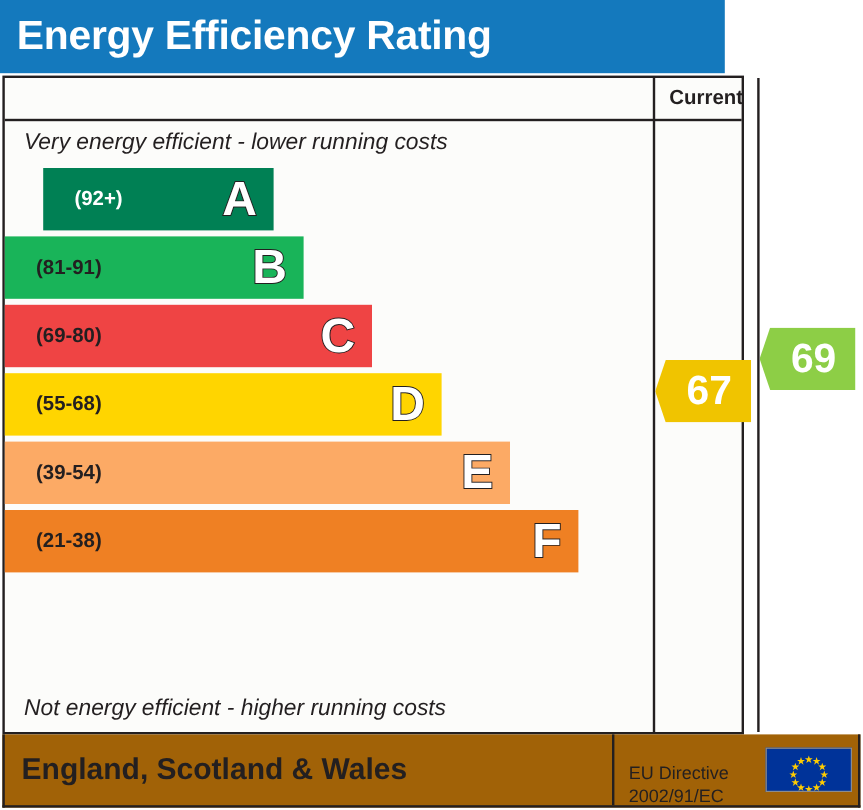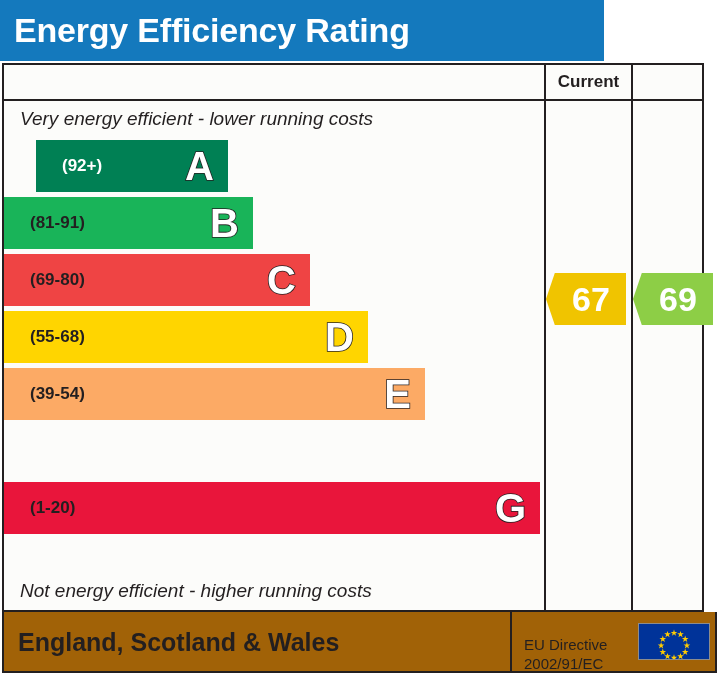--- a/index.html
+++ b/index.html
@@ -18,21 +18,21 @@
   }
   .titlebar .title{
     position:absolute;left:14px;top:5px;
     font-size:34px;font-weight:bold;color:#ffffff;
     letter-spacing:-0.2px;
     line-height:50px;
   }
   
   .frame{
     position:absolute;left:2px;top:63px;
-    width:702px;height:549px;
+    width:618px;height:549px;
     box-sizing:border-box;
     border:2px solid #231f20;
     background:#fcfcfa;
   }
   
   .vrule{
     position:absolute;top:0;bottom:0;width:2px;background:#231f20;
   }
   .vrule.c1{left:540px;}
   .vrule.c2{left:627px;}
@@ -147,32 +147,32 @@
       <div class="band" style="top:210px;width:364px;background:#ffd500;">
         <div class="range">(55-68)</div>
         <div class="letter">D</div>
       </div>
 
       <div class="band" style="top:267px;width:421px;background:#fcaa65;">
         <div class="range">(39-54)</div>
         <div class="letter">E</div>
       </div>
 
-
-      <div class="band" style="top:381px;width:536px;background:#e9153b;">
-        <div class="range">(1-20)</div>
-        <div class="letter">G</div>
-      </div>
+      <div class="band" style="top:324px;width:478px;background:#ef8023;">
+        <div class="range">(21-38)</div>
+        <div class="letter">F</div>
+      </div>
+
 
       <div class="caption bottom">Not energy efficient - higher running costs</div>
     </div>
 
   </div>
 
-  <div class="rating cur" style="background:#f0c400;">
+  <div class="rating cur" style="background:#f0c400;margin-top:27px;">
     <span>67</span>
   </div>
   <div class="rating pot" style="background:#8dce46;">
     <span>69</span>
   </div>
 
   <div class="footer">
     <div class="region">England, Scotland &amp; Wales</div>
     <div class="vrule2"></div>
     <div class="directive">

